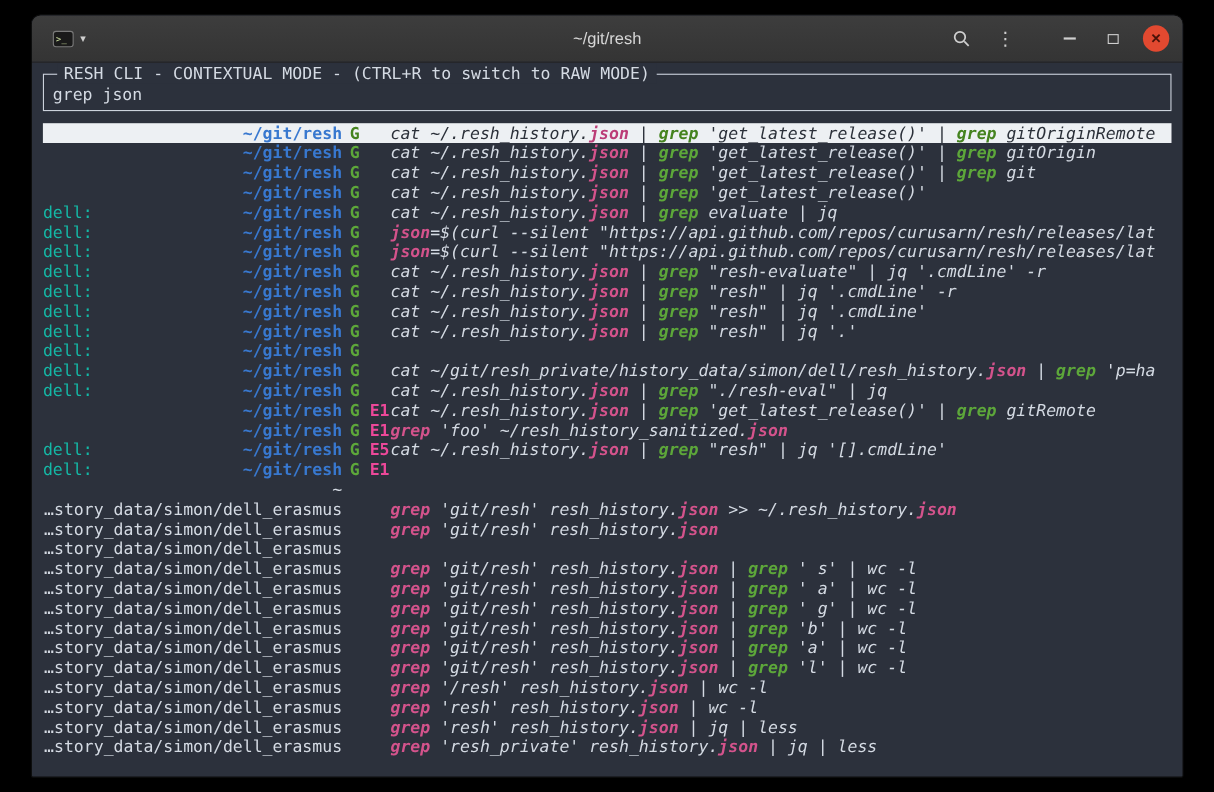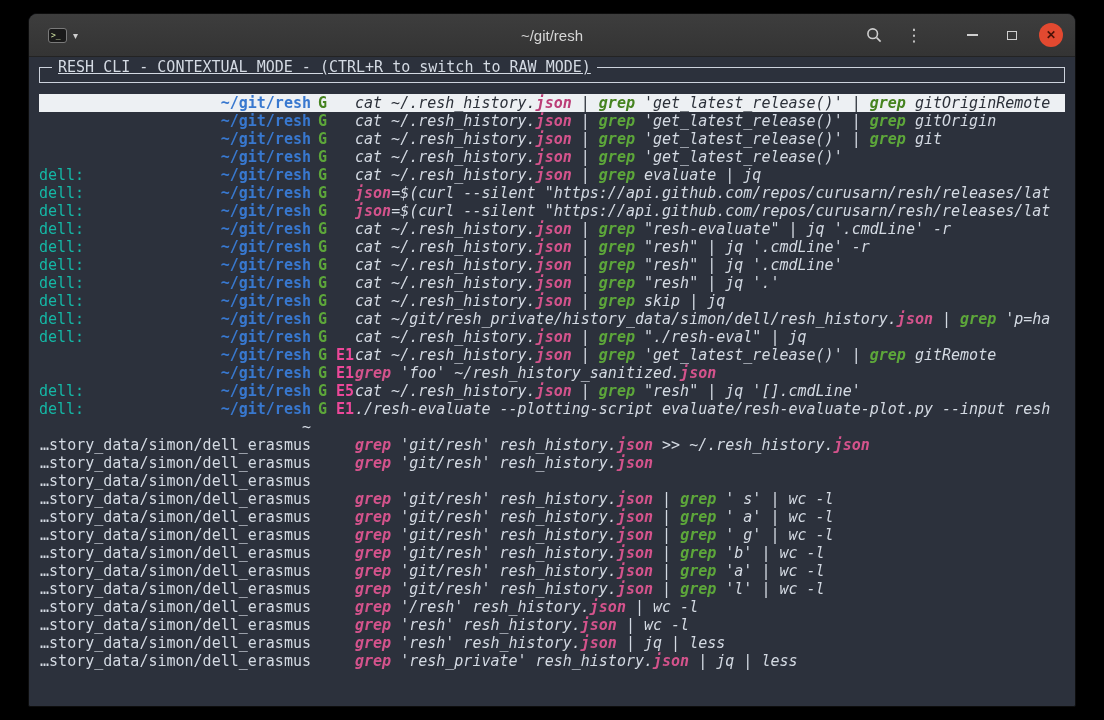--- a/index.html
+++ b/index.html
@@ -80,21 +80,20 @@
     border:1px solid #ccd2dc;
     position:relative;
     padding:9px 8px 5px 8px;
   }
   .sb-title {
     position:absolute; top:-10px; left:12px;
     background:#2c313c;
     padding:0 6px;
     white-space:pre;
     color:#d4dae3;
-    text-decoration:underline;
   }
   .sb-query { white-space:pre; min-height:18px; }
   .hist { margin-top:11px; }
   .row {
     display:flex;
     height:18px;
     white-space:pre;
     overflow:hidden;
   }
   .loc {
@@ -151,40 +150,41 @@
       </div>
       <div class="close-btn">
         <span>✕</span>
       </div>
     </div>
   </div>
 
   <div class="term">
     <div class="search-box">
       <span class="sb-title">RESH CLI - CONTEXTUAL MODE - (CTRL+R to switch to RAW MODE)</span>
+      <div class="sb-query">grep json</div>
     </div>
     <div class="hist">
         <div class="row selected"><span class="loc"><span class="host"></span><span class="pwd-blue">~/git/resh</span></span><span class="rflags"><span class="fg">G</span></span><span class="cmdline"><span class="sp">cat ~/.resh_history.</span><span class="sm">json</span><span class="sp"> | </span><span class="sg">grep</span><span class="sp"> 'get_latest_release()' | </span><span class="sg">grep</span><span class="sp"> gitOriginRemote</span></span></div>
         <div class="row"><span class="loc"><span class="host"></span><span class="pwd-blue">~/git/resh</span></span><span class="rflags"><span class="fg">G</span></span><span class="cmdline"><span class="sp">cat ~/.resh_history.</span><span class="sm">json</span><span class="sp"> | </span><span class="sg">grep</span><span class="sp"> 'get_latest_release()' | </span><span class="sg">grep</span><span class="sp"> gitOrigin</span></span></div>
         <div class="row"><span class="loc"><span class="host"></span><span class="pwd-blue">~/git/resh</span></span><span class="rflags"><span class="fg">G</span></span><span class="cmdline"><span class="sp">cat ~/.resh_history.</span><span class="sm">json</span><span class="sp"> | </span><span class="sg">grep</span><span class="sp"> 'get_latest_release()' | </span><span class="sg">grep</span><span class="sp"> git</span></span></div>
         <div class="row"><span class="loc"><span class="host"></span><span class="pwd-blue">~/git/resh</span></span><span class="rflags"><span class="fg">G</span></span><span class="cmdline"><span class="sp">cat ~/.resh_history.</span><span class="sm">json</span><span class="sp"> | </span><span class="sg">grep</span><span class="sp"> 'get_latest_release()'</span></span></div>
         <div class="row"><span class="loc"><span class="host">dell:</span><span class="pwd-blue">~/git/resh</span></span><span class="rflags"><span class="fg">G</span></span><span class="cmdline"><span class="sp">cat ~/.resh_history.</span><span class="sm">json</span><span class="sp"> | </span><span class="sg">grep</span><span class="sp"> evaluate | jq</span></span></div>
         <div class="row"><span class="loc"><span class="host">dell:</span><span class="pwd-blue">~/git/resh</span></span><span class="rflags"><span class="fg">G</span></span><span class="cmdline"><span class="sm">json</span><span class="sp">=$(curl --silent "https://api.github.com/repos/curusarn/resh/releases/lat</span></span></div>
         <div class="row"><span class="loc"><span class="host">dell:</span><span class="pwd-blue">~/git/resh</span></span><span class="rflags"><span class="fg">G</span></span><span class="cmdline"><span class="sm">json</span><span class="sp">=$(curl --silent "https://api.github.com/repos/curusarn/resh/releases/lat</span></span></div>
         <div class="row"><span class="loc"><span class="host">dell:</span><span class="pwd-blue">~/git/resh</span></span><span class="rflags"><span class="fg">G</span></span><span class="cmdline"><span class="sp">cat ~/.resh_history.</span><span class="sm">json</span><span class="sp"> | </span><span class="sg">grep</span><span class="sp"> "resh-evaluate" | jq '.cmdLine' -r</span></span></div>
         <div class="row"><span class="loc"><span class="host">dell:</span><span class="pwd-blue">~/git/resh</span></span><span class="rflags"><span class="fg">G</span></span><span class="cmdline"><span class="sp">cat ~/.resh_history.</span><span class="sm">json</span><span class="sp"> | </span><span class="sg">grep</span><span class="sp"> "resh" | jq '.cmdLine' -r</span></span></div>
         <div class="row"><span class="loc"><span class="host">dell:</span><span class="pwd-blue">~/git/resh</span></span><span class="rflags"><span class="fg">G</span></span><span class="cmdline"><span class="sp">cat ~/.resh_history.</span><span class="sm">json</span><span class="sp"> | </span><span class="sg">grep</span><span class="sp"> "resh" | jq '.cmdLine'</span></span></div>
         <div class="row"><span class="loc"><span class="host">dell:</span><span class="pwd-blue">~/git/resh</span></span><span class="rflags"><span class="fg">G</span></span><span class="cmdline"><span class="sp">cat ~/.resh_history.</span><span class="sm">json</span><span class="sp"> | </span><span class="sg">grep</span><span class="sp"> "resh" | jq '.'</span></span></div>
-        <div class="row"><span class="loc"><span class="host">dell:</span><span class="pwd-blue">~/git/resh</span></span><span class="rflags"><span class="fg">G</span></span><span class="cmdline"><span class="sp">cat ~/.resh_history.</span><span class="sm">json</span><span class="sp"> | </span><span class="sg">grep</span><span class="sp"> skip | jq</span></span></div>
+        <div class="row"><span class="loc"><span class="host">dell:</span><span class="pwd-blue">~/git/resh</span></span><span class="rflags"><span class="fg">G</span></span></div>
         <div class="row"><span class="loc"><span class="host">dell:</span><span class="pwd-blue">~/git/resh</span></span><span class="rflags"><span class="fg">G</span></span><span class="cmdline"><span class="sp">cat ~/git/resh_private/history_data/simon/dell/resh_history.</span><span class="sm">json</span><span class="sp"> | </span><span class="sg">grep</span><span class="sp"> 'p=ha</span></span></div>
         <div class="row"><span class="loc"><span class="host">dell:</span><span class="pwd-blue">~/git/resh</span></span><span class="rflags"><span class="fg">G</span></span><span class="cmdline"><span class="sp">cat ~/.resh_history.</span><span class="sm">json</span><span class="sp"> | </span><span class="sg">grep</span><span class="sp"> "./resh-eval" | jq</span></span></div>
         <div class="row"><span class="loc"><span class="host"></span><span class="pwd-blue">~/git/resh</span></span><span class="rflags"><span class="fg">G</span> <span class="fe">E1</span></span><span class="cmdline"><span class="sp">cat ~/.resh_history.</span><span class="sm">json</span><span class="sp"> | </span><span class="sg">grep</span><span class="sp"> 'get_latest_release()' | </span><span class="sg">grep</span><span class="sp"> gitRemote</span></span></div>
         <div class="row"><span class="loc"><span class="host"></span><span class="pwd-blue">~/git/resh</span></span><span class="rflags"><span class="fg">G</span> <span class="fe">E1</span></span><span class="cmdline"><span class="sm">grep</span><span class="sp"> 'foo' ~/resh_history_sanitized.</span><span class="sm">json</span></span></div>
         <div class="row"><span class="loc"><span class="host">dell:</span><span class="pwd-blue">~/git/resh</span></span><span class="rflags"><span class="fg">G</span> <span class="fe">E5</span></span><span class="cmdline"><span class="sp">cat ~/.resh_history.</span><span class="sm">json</span><span class="sp"> | </span><span class="sg">grep</span><span class="sp"> "resh" | jq '[].cmdLine'</span></span></div>
-        <div class="row"><span class="loc"><span class="host">dell:</span><span class="pwd-blue">~/git/resh</span></span><span class="rflags"><span class="fg">G</span> <span class="fe">E1</span></span><span class="cmdline"><span class="sp">./resh-evaluate --plotting-script evaluate/resh-evaluate-plot.py --input resh</span></span></div>
+        <div class="row"><span class="loc"><span class="host">dell:</span><span class="pwd-blue">~/git/resh</span></span><span class="rflags"><span class="fg">G</span> <span class="fe">E1</span></span></div>
         <div class="row"><span class="loc"><span class="host"></span><span class="pwd-plain">~</span></span><span class="rflags"></span></div>
         <div class="row"><span class="loc"><span class="host"></span><span class="pwd-plain">…story_data/simon/dell_erasmus</span></span><span class="rflags"></span><span class="cmdline"><span class="sm">grep</span><span class="sp"> 'git/resh' resh_history.</span><span class="sm">json</span><span class="sp"> &gt;&gt; ~/.resh_history.</span><span class="sm">json</span></span></div>
         <div class="row"><span class="loc"><span class="host"></span><span class="pwd-plain">…story_data/simon/dell_erasmus</span></span><span class="rflags"></span><span class="cmdline"><span class="sm">grep</span><span class="sp"> 'git/resh' resh_history.</span><span class="sm">json</span></span></div>
         <div class="row"><span class="loc"><span class="host"></span><span class="pwd-plain">…story_data/simon/dell_erasmus</span></span><span class="rflags"></span></div>
         <div class="row"><span class="loc"><span class="host"></span><span class="pwd-plain">…story_data/simon/dell_erasmus</span></span><span class="rflags"></span><span class="cmdline"><span class="sm">grep</span><span class="sp"> 'git/resh' resh_history.</span><span class="sm">json</span><span class="sp"> | </span><span class="sg">grep</span><span class="sp"> ' s' | wc -l</span></span></div>
         <div class="row"><span class="loc"><span class="host"></span><span class="pwd-plain">…story_data/simon/dell_erasmus</span></span><span class="rflags"></span><span class="cmdline"><span class="sm">grep</span><span class="sp"> 'git/resh' resh_history.</span><span class="sm">json</span><span class="sp"> | </span><span class="sg">grep</span><span class="sp"> ' a' | wc -l</span></span></div>
         <div class="row"><span class="loc"><span class="host"></span><span class="pwd-plain">…story_data/simon/dell_erasmus</span></span><span class="rflags"></span><span class="cmdline"><span class="sm">grep</span><span class="sp"> 'git/resh' resh_history.</span><span class="sm">json</span><span class="sp"> | </span><span class="sg">grep</span><span class="sp"> ' g' | wc -l</span></span></div>
         <div class="row"><span class="loc"><span class="host"></span><span class="pwd-plain">…story_data/simon/dell_erasmus</span></span><span class="rflags"></span><span class="cmdline"><span class="sm">grep</span><span class="sp"> 'git/resh' resh_history.</span><span class="sm">json</span><span class="sp"> | </span><span class="sg">grep</span><span class="sp"> 'b' | wc -l</span></span></div>
         <div class="row"><span class="loc"><span class="host"></span><span class="pwd-plain">…story_data/simon/dell_erasmus</span></span><span class="rflags"></span><span class="cmdline"><span class="sm">grep</span><span class="sp"> 'git/resh' resh_history.</span><span class="sm">json</span><span class="sp"> | </span><span class="sg">grep</span><span class="sp"> 'a' | wc -l</span></span></div>
         <div class="row"><span class="loc"><span class="host"></span><span class="pwd-plain">…story_data/simon/dell_erasmus</span></span><span class="rflags"></span><span class="cmdline"><span class="sm">grep</span><span class="sp"> 'git/resh' resh_history.</span><span class="sm">json</span><span class="sp"> | </span><span class="sg">grep</span><span class="sp"> 'l' | wc -l</span></span></div>

